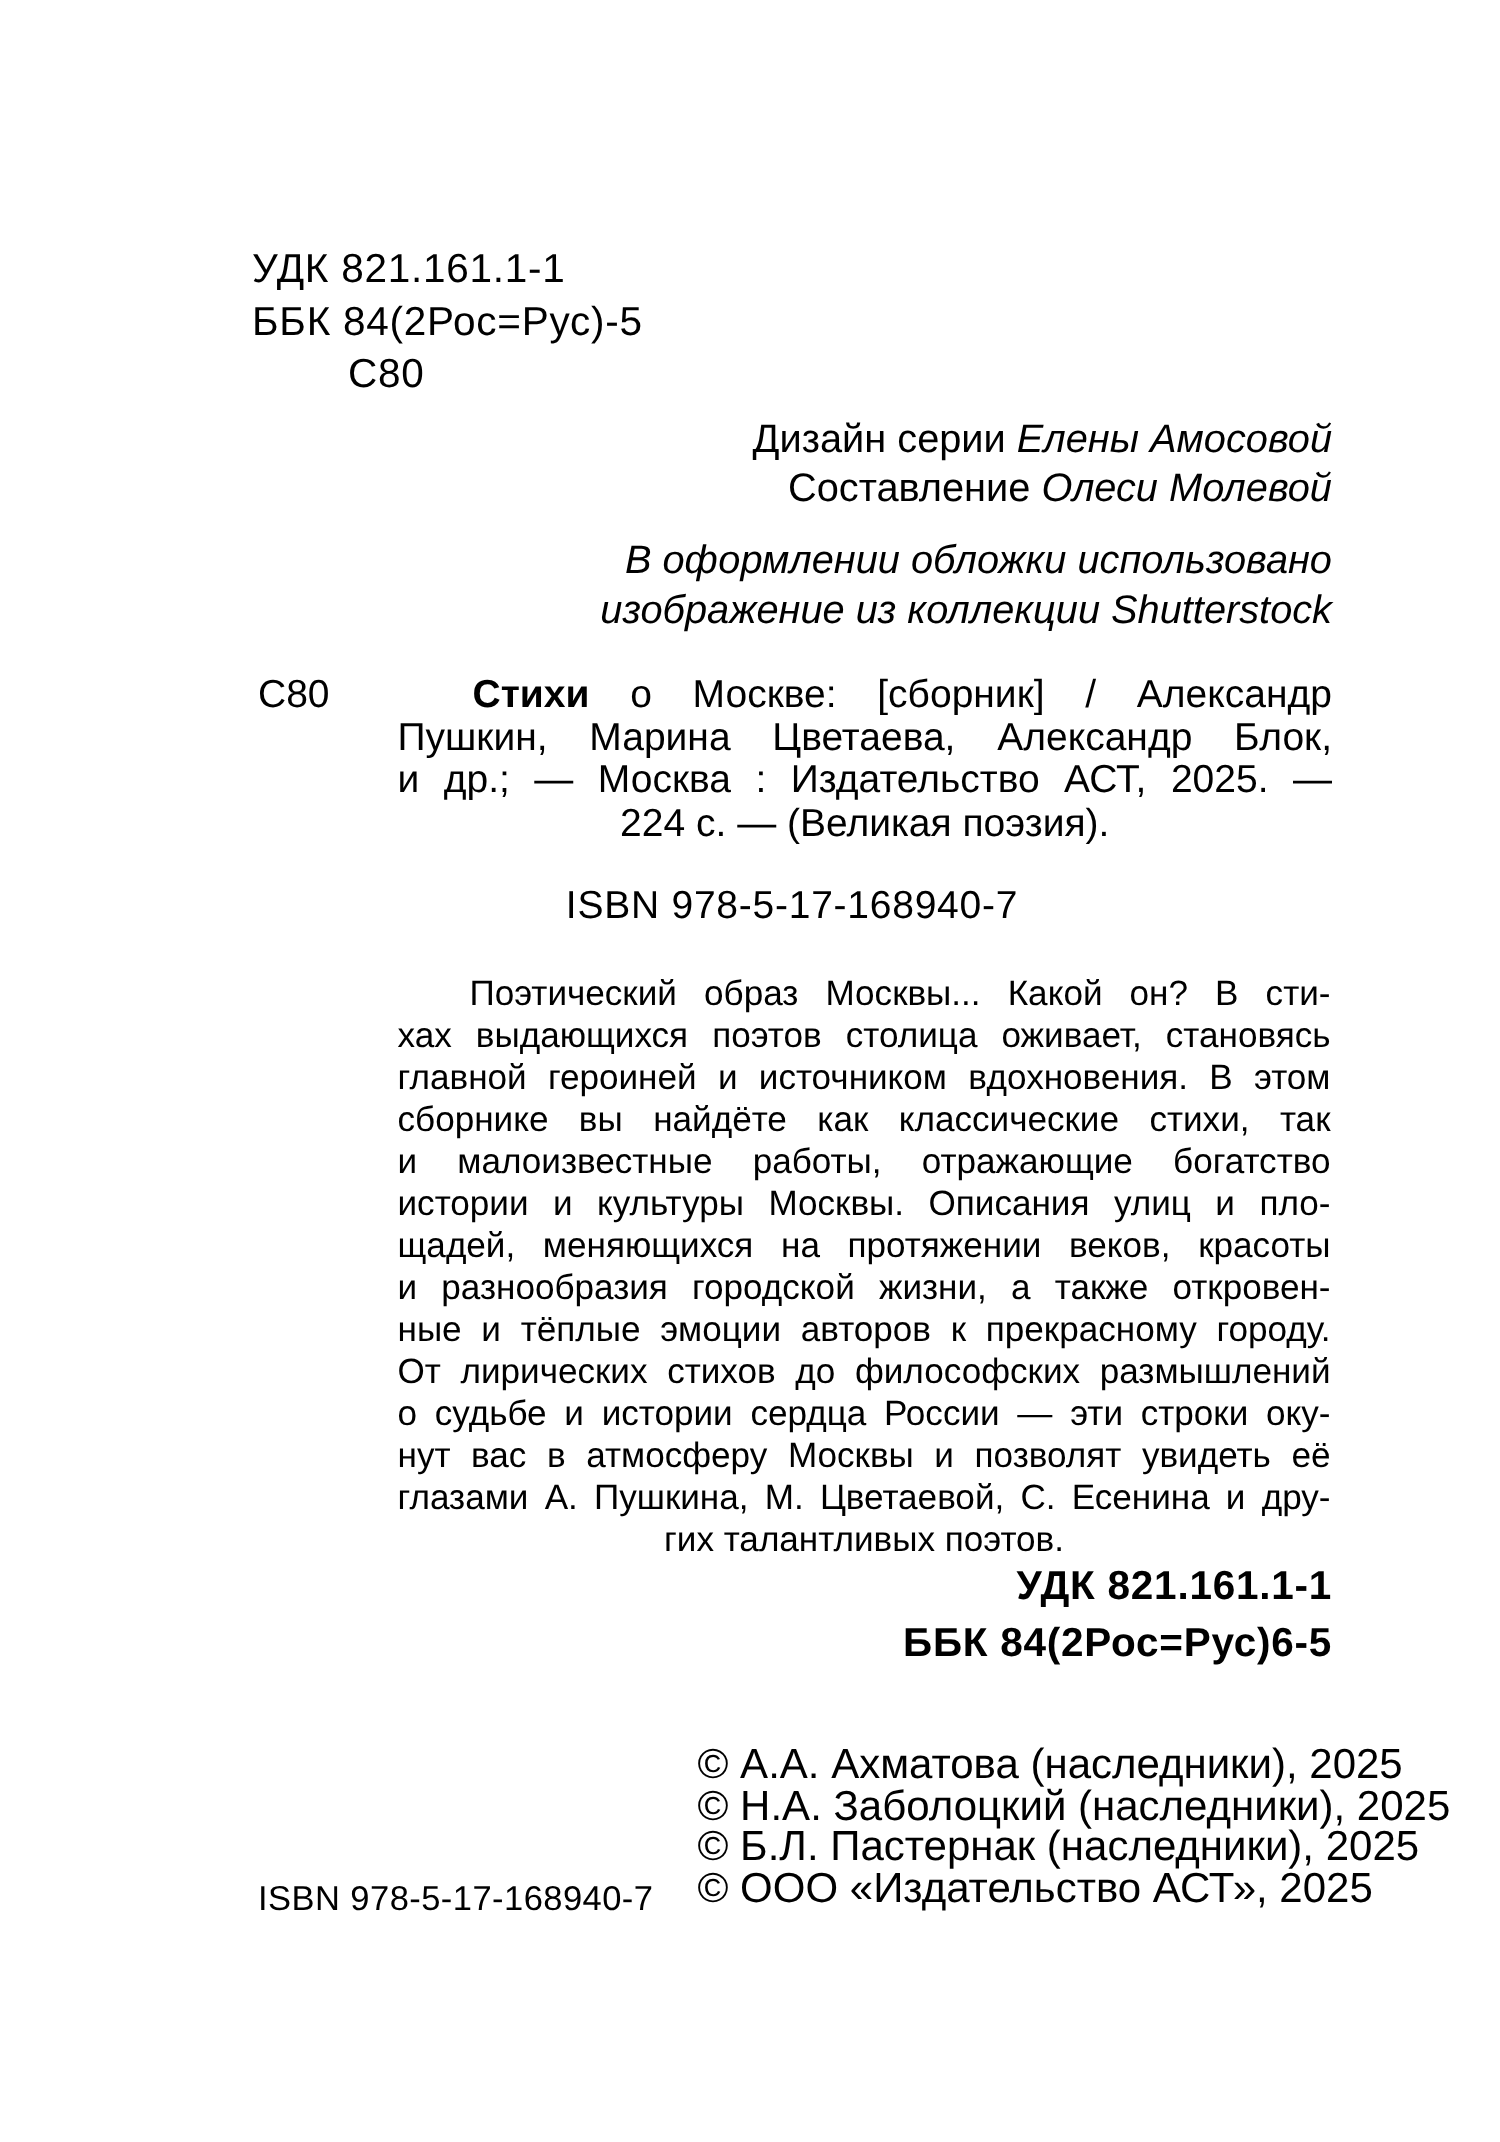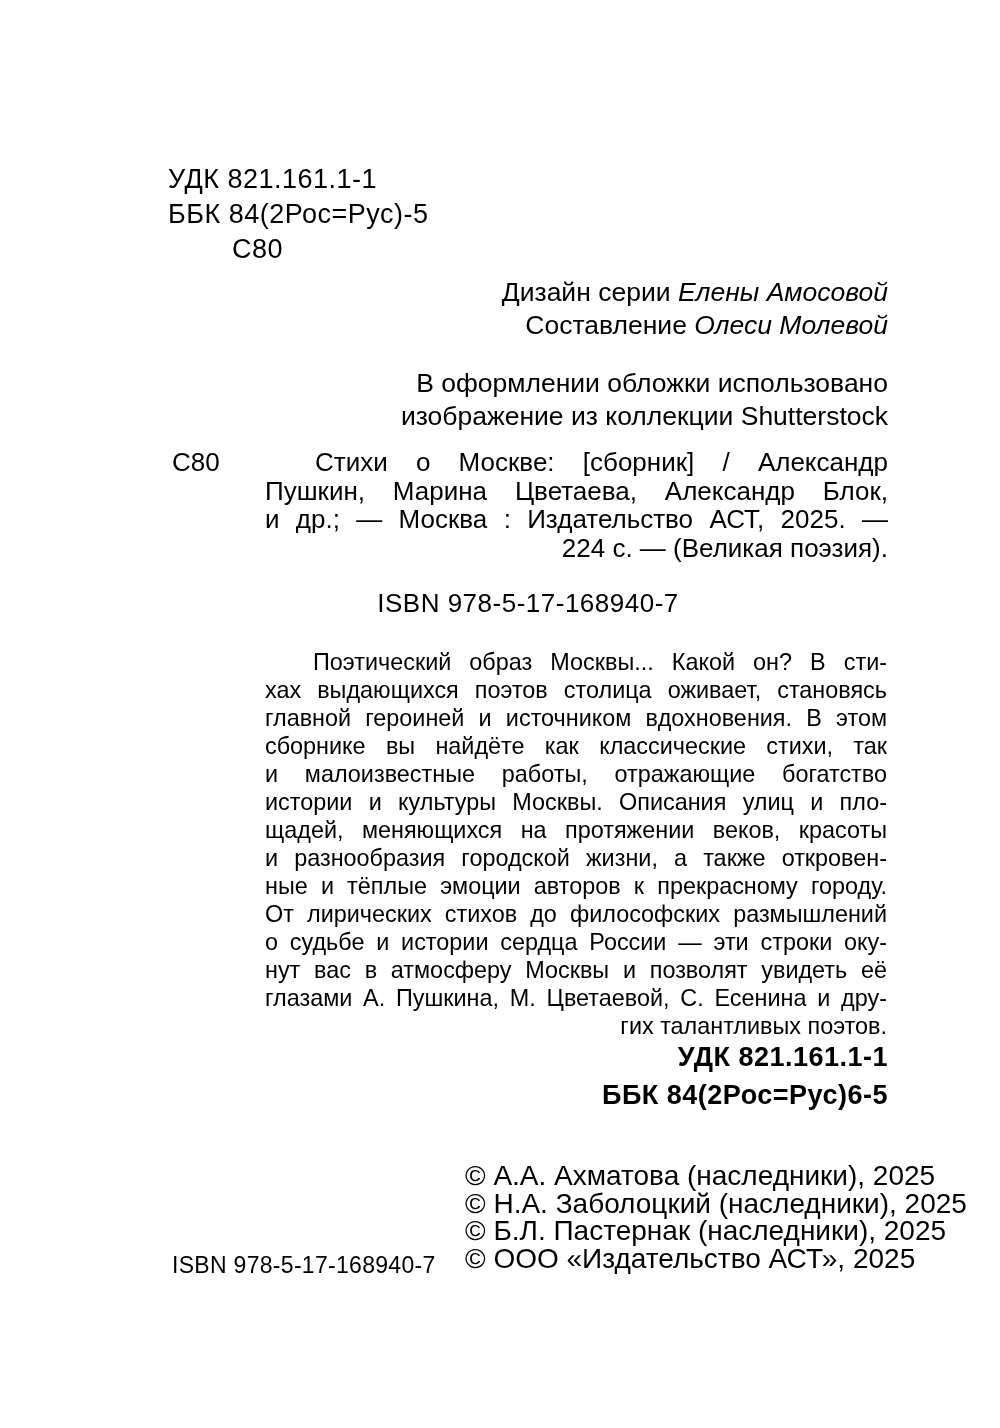--- a/index.html
+++ b/index.html
@@ -31,44 +31,44 @@
   .credits-block {
     position: absolute;
     left: 168px;
     top: 276px;
     width: 720px;
     text-align: right;
     font-size: 26.5px;
     line-height: 33px;
   }
   .credits-block .italic { font-style: italic; }
-  .cover-note { margin-top: 25px; }
+  .cover-note { margin-top: 15px; font-style: italic; }
 
   
   .catalog-block {
     position: absolute;
     left: 168px;
     top: 448px;
     width: 720px;
     font-size: 26px;
     line-height: 28.5px;
   }
   .catalog-code {
     position: absolute;
     left: 4px;
     top: 0;
   }
   .catalog-text { margin-left: 97px; }
-  .bold { font-weight: normal; }
+  .bold { font-weight: bold; }
 
   .jline {
     text-align: justify;
     text-align-last: justify;
   }
-  .jlast { text-align: right; }
+  .jlast { text-align: center; }
   .indent1 { text-indent: 50px; }
 
   
   .isbn-center {
     position: absolute;
     left: 168px;
     top: 588px;
     width: 720px;
     text-align: center;
     font-size: 26px;

